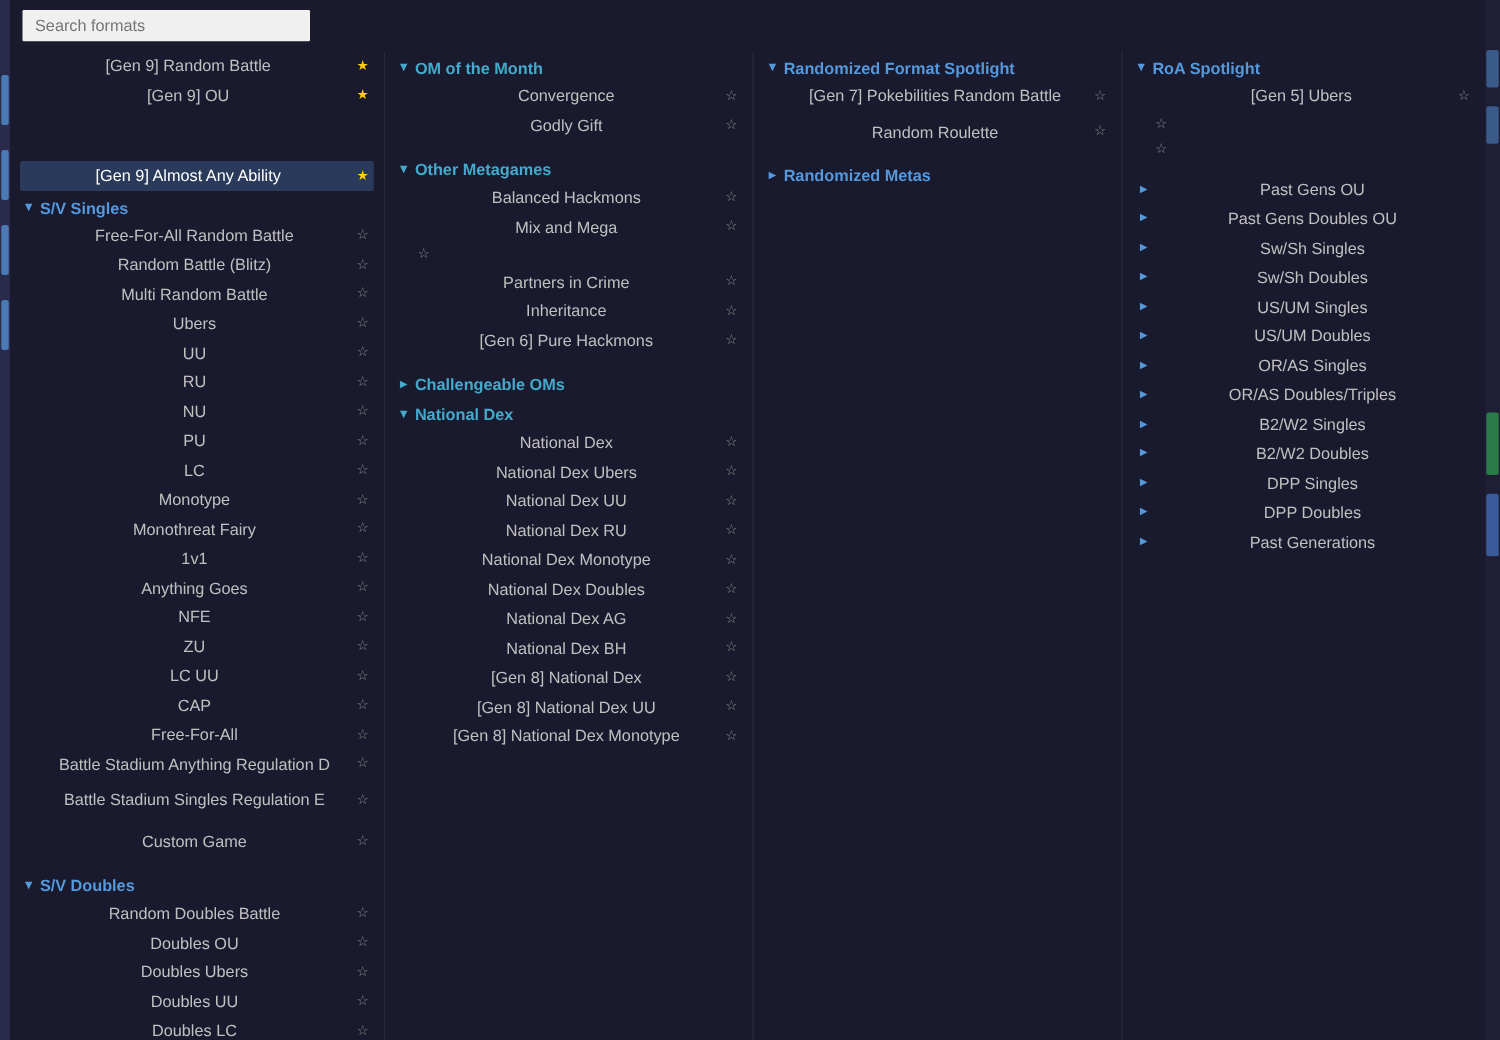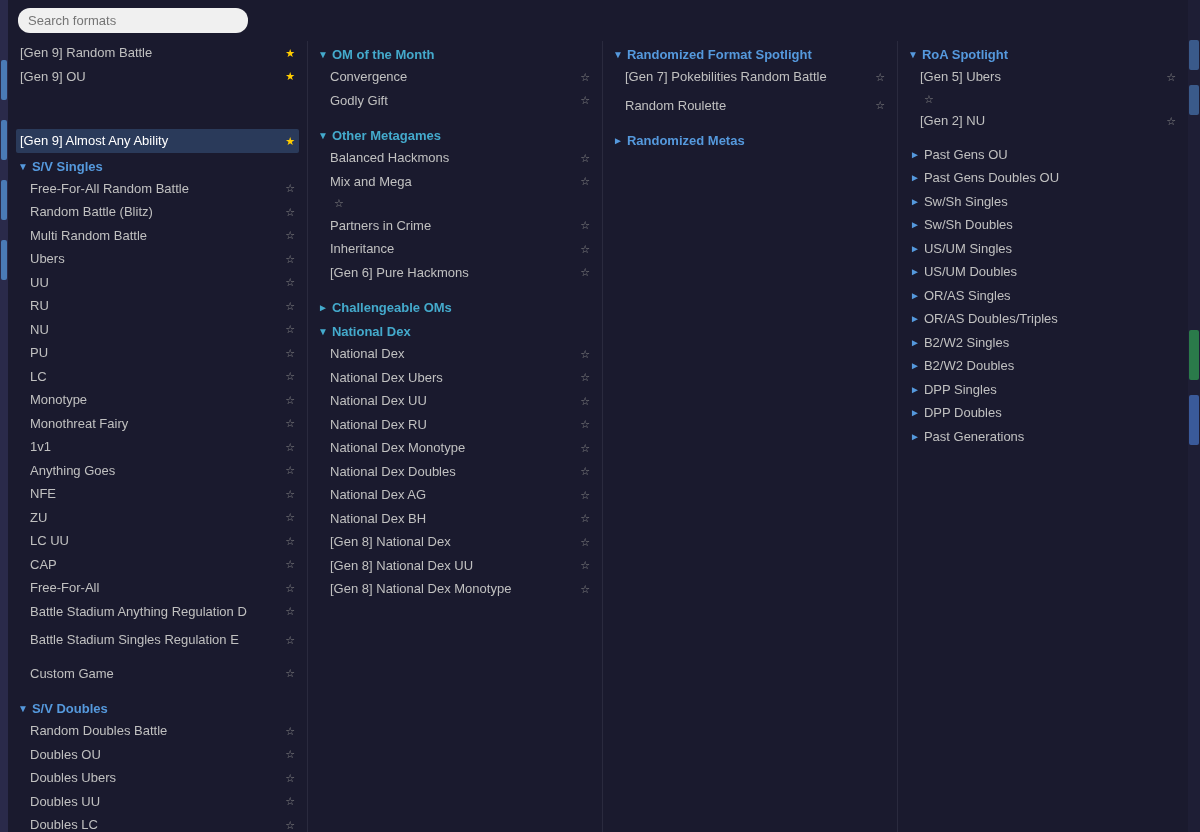--- a/index.html
+++ b/index.html
@@ -75,31 +75,32 @@
     
     .search-bar {
       padding: 8px 10px;
       background: #1a1a2e;
     }
     .search-input {
       width: 230px;
       padding: 5px 10px;
       background: #f0f0f0;
       border: none;
-      border-radius: 12px;
+      border-radius: 1px;
       font-size: 13px;
       color: #333;
       outline: none;
     }
 
     
     .format-container {
       flex: 1;
       display: flex;
       overflow: hidden;
+      text-align: center;
     }
 
     
     .col {
       flex: 1;
       overflow-y: auto;
       padding: 0 8px 10px 8px;
       scrollbar-width: thin;
       scrollbar-color: #333 #1a1a2e;
     }
@@ -447,21 +448,20 @@
         <span>RoA Spotlight</span>
       </div>
       <div class="format-item indent">
         <span class="item-text">[Gen 5] Ubers</span>
         <span class="star">☆</span>
       </div>
       <div class="format-item indent">
         <span class="star">☆</span>
       </div>
       <div class="format-item indent">
-        <span class="item-text">[Gen 2] NU</span>
         <span class="star">☆</span>
       </div>
 
       <div class="spacer"></div>
 
       <div class="format-item">
         <span style="color:#5599dd;margin-right:4px;font-size:10px;">►</span>
         <span class="item-text">Past Gens OU</span>
       </div>
       <div class="format-item">

